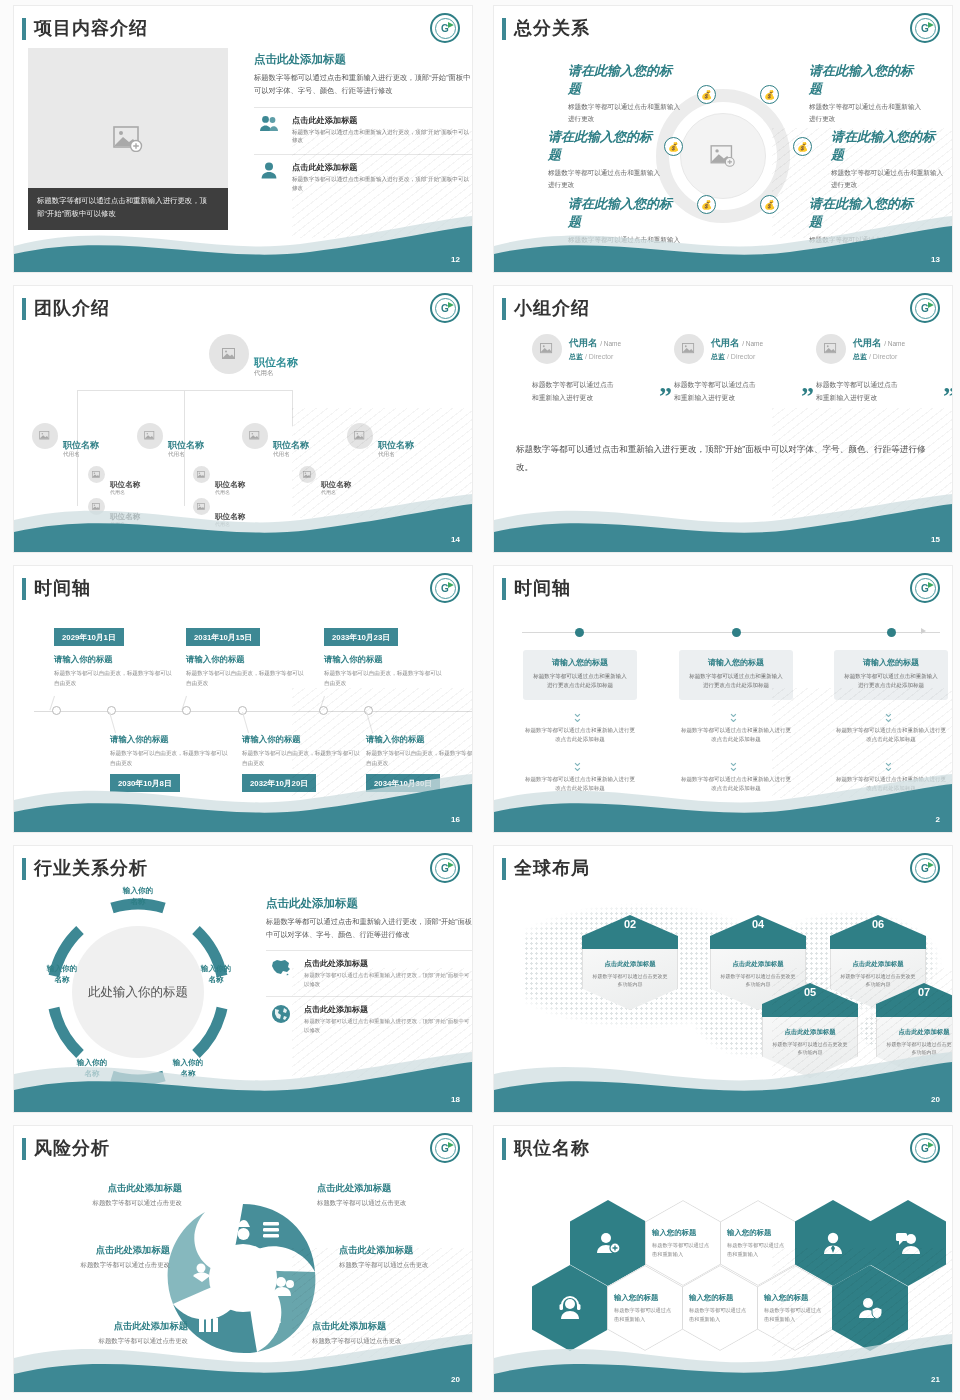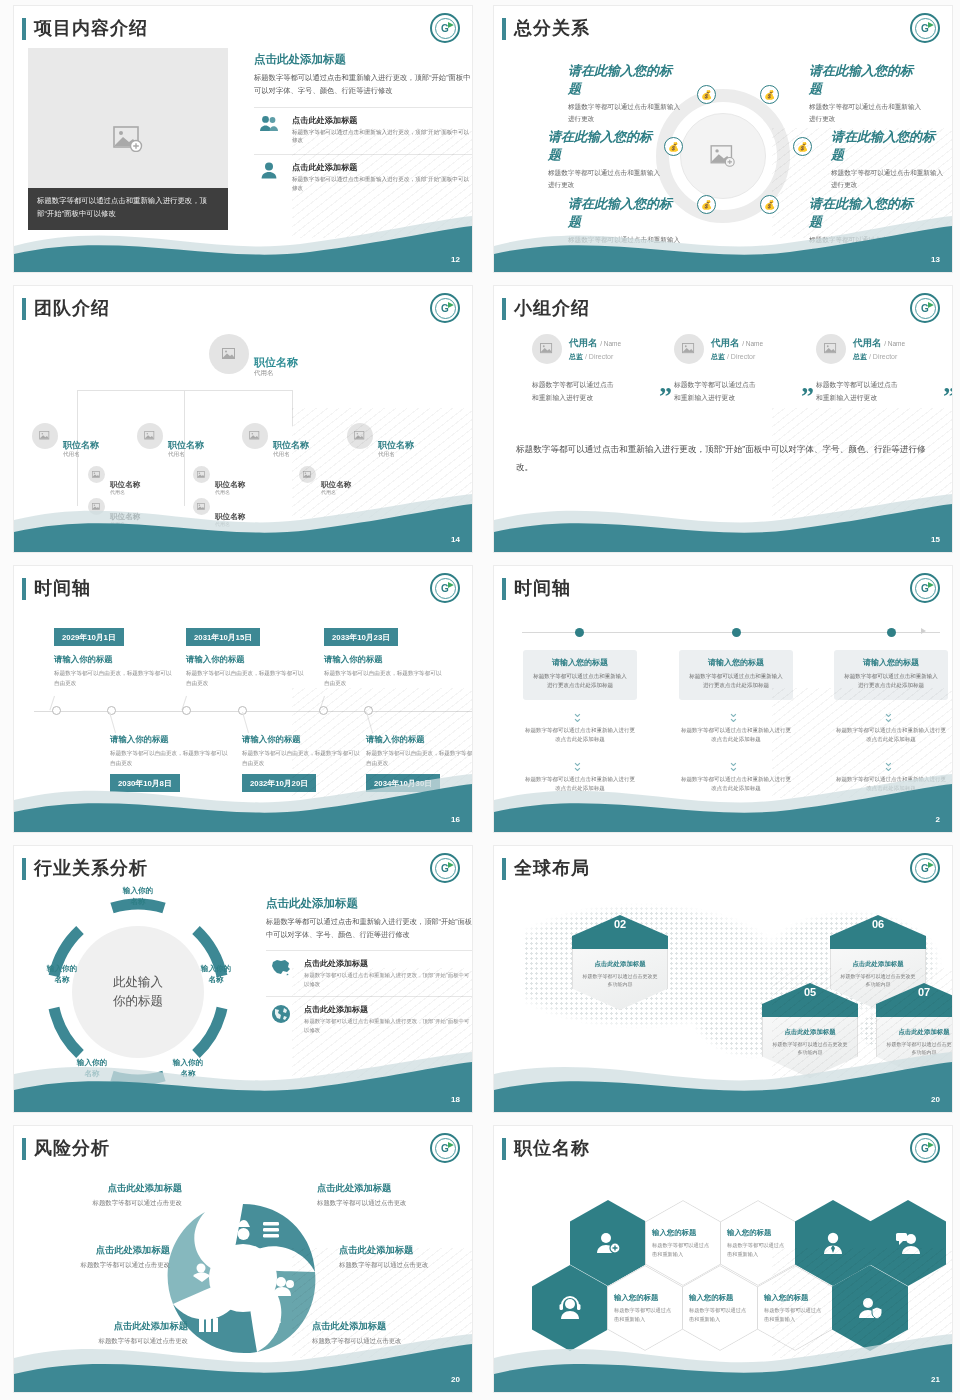--- a/index.html
+++ b/index.html
@@ -167,21 +167,21 @@
   .s17-box h4{font-size:8px;color:#2f7f86;font-weight:bold;margin-bottom:4px;}
   .s17-box p{font-size:5.5px;line-height:1.6;color:#6e6e6e;}
   .chev{position:absolute;color:#7fb4bb;font-size:13px;line-height:1;}
   .s17-p{position:absolute;width:114px;text-align:center;font-size:5.5px;line-height:1.65;color:#7a7a7a;}
 
   
   .s18-wrap{position:absolute;left:24px;top:46px;width:200px;height:200px;}
   .s18-core{
     position:absolute;left:34px;top:34px;width:132px;height:132px;border-radius:50%;
     background:#f0f0f0;display:flex;align-items:center;justify-content:center;
-    flex-direction:column;font-size:12.5px;color:#555;line-height:1.5;
+    font-size:12.5px;color:#555;line-height:1.5;
   }
   .s18-lab{position:absolute;font-size:7.6px;color:#2f7f86;font-weight:bold;text-align:center;line-height:1.4;width:56px;}
   .s18-right{position:absolute;left:252px;top:50px;width:208px;}
   .s18-right .hd{font-size:11.5px;color:#2f7f86;font-weight:bold;margin-bottom:5px;}
   .s18-right .pp{font-size:7.2px;line-height:1.8;color:#555;}
   .s18-item{display:flex;gap:8px;align-items:flex-start;border-top:1px solid #e6e6e6;padding-top:7px;margin-top:8px;}
   .s18-item .ic{width:30px;flex:0 0 30px;display:flex;align-items:center;justify-content:center;color:#3d8894;}
   .s18-item h4{font-size:8px;color:#333;font-weight:bold;margin-bottom:2px;}
   .s18-item p{font-size:5.4px;line-height:1.6;color:#8a8a8a;}
 
@@ -826,23 +826,31 @@
   <div class="slide-title">全球布局</div>
   <div class="logo">
           <div class="inner">
             <span>G</span>
             <i class="arrow"></i>
           </div>
         </div>
 
   <div class="worldmap"></div>
 
-  <div class="hexbadge" style="left:78px;top:78px">
+  <div class="hexbadge" style="left:88px;top:78px">
     <div class="hx"></div>
           <div class="cap">02</div>
+    <div class="bd">
+            <h4>点击此处添加标题</h4>
+            <p>标题数字等都可以通过点击更改更多功能内容</p>
+          </div>
+  </div>
+  <div class="hexbadge" style="left:216px;top:78px">
+    <div class="hx"></div>
+          <div class="cap">04</div>
     <div class="bd">
             <h4>点击此处添加标题</h4>
             <p>标题数字等都可以通过点击更改更多功能内容</p>
           </div>
   </div>
   <div class="hexbadge" style="left:336px;top:78px">
     <div class="hx"></div>
           <div class="cap">06</div>
     <div class="bd">
             <h4>点击此处添加标题</h4>

